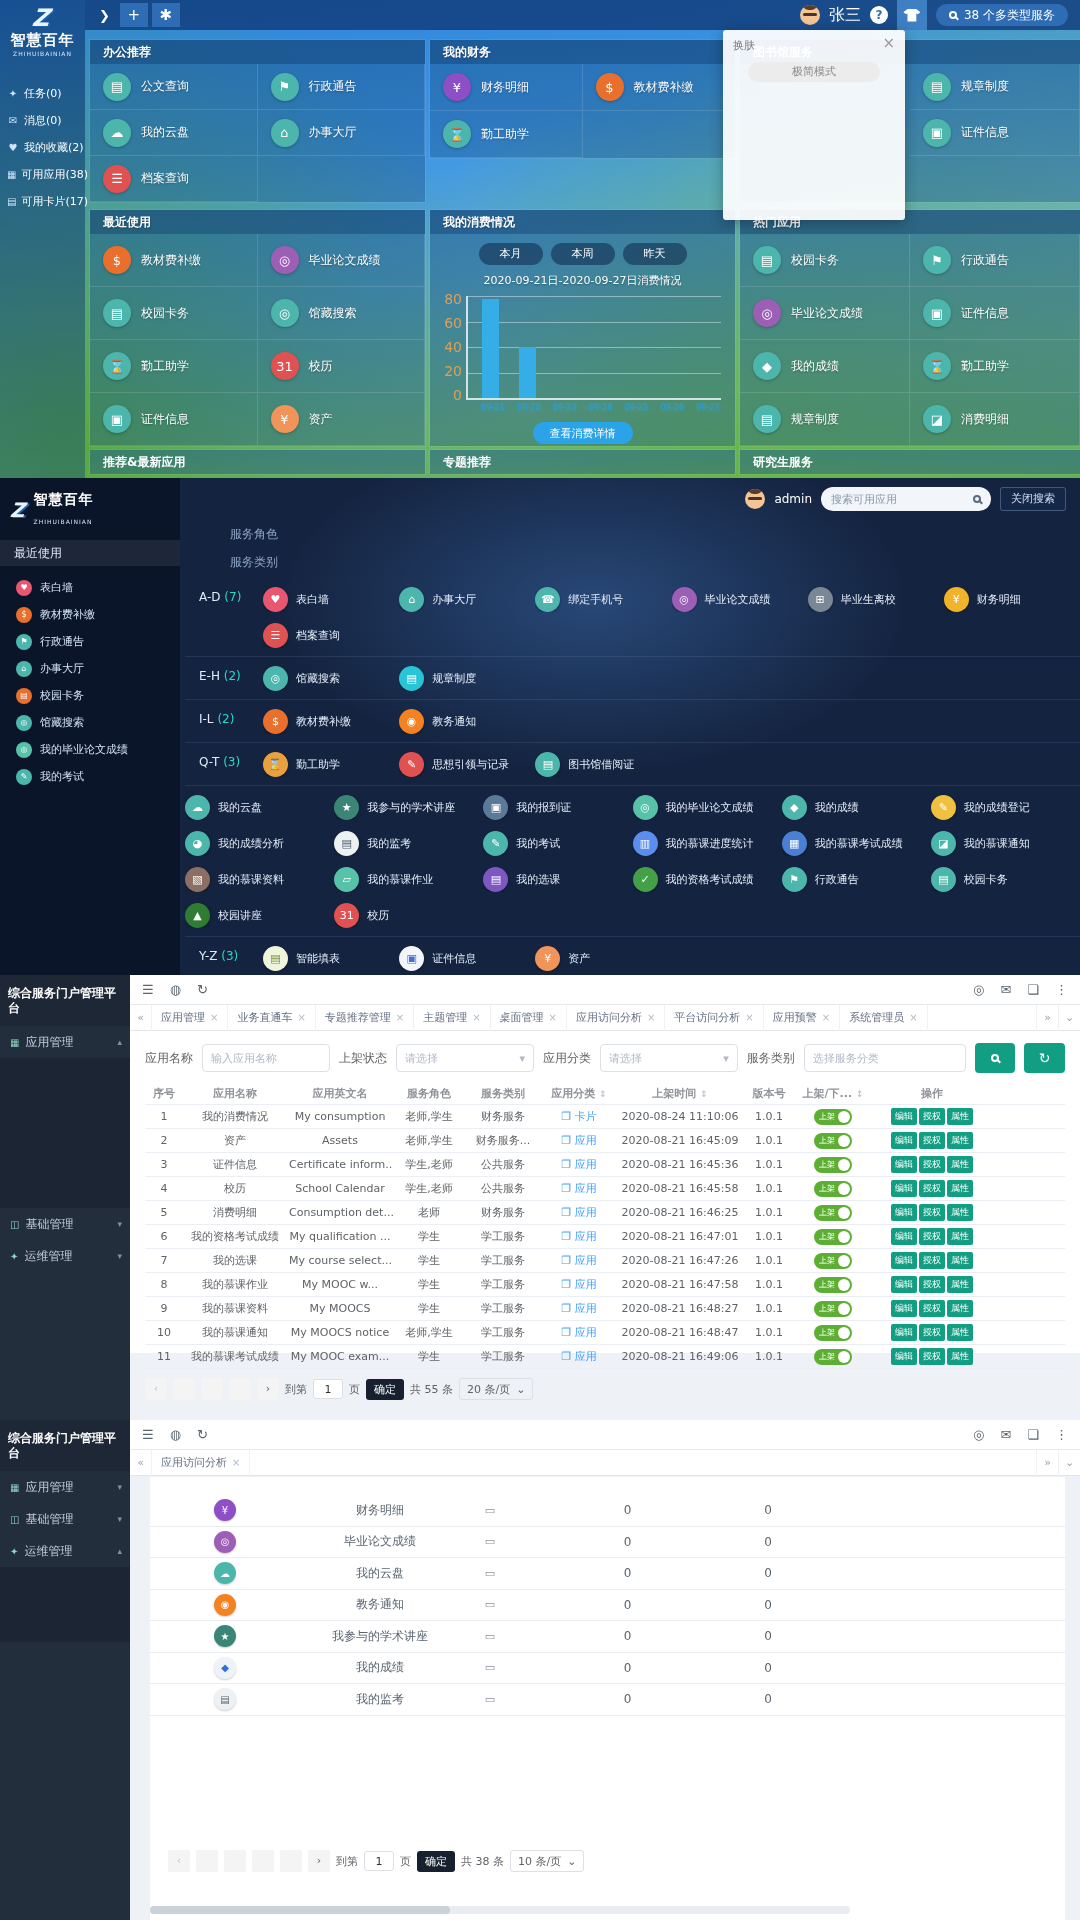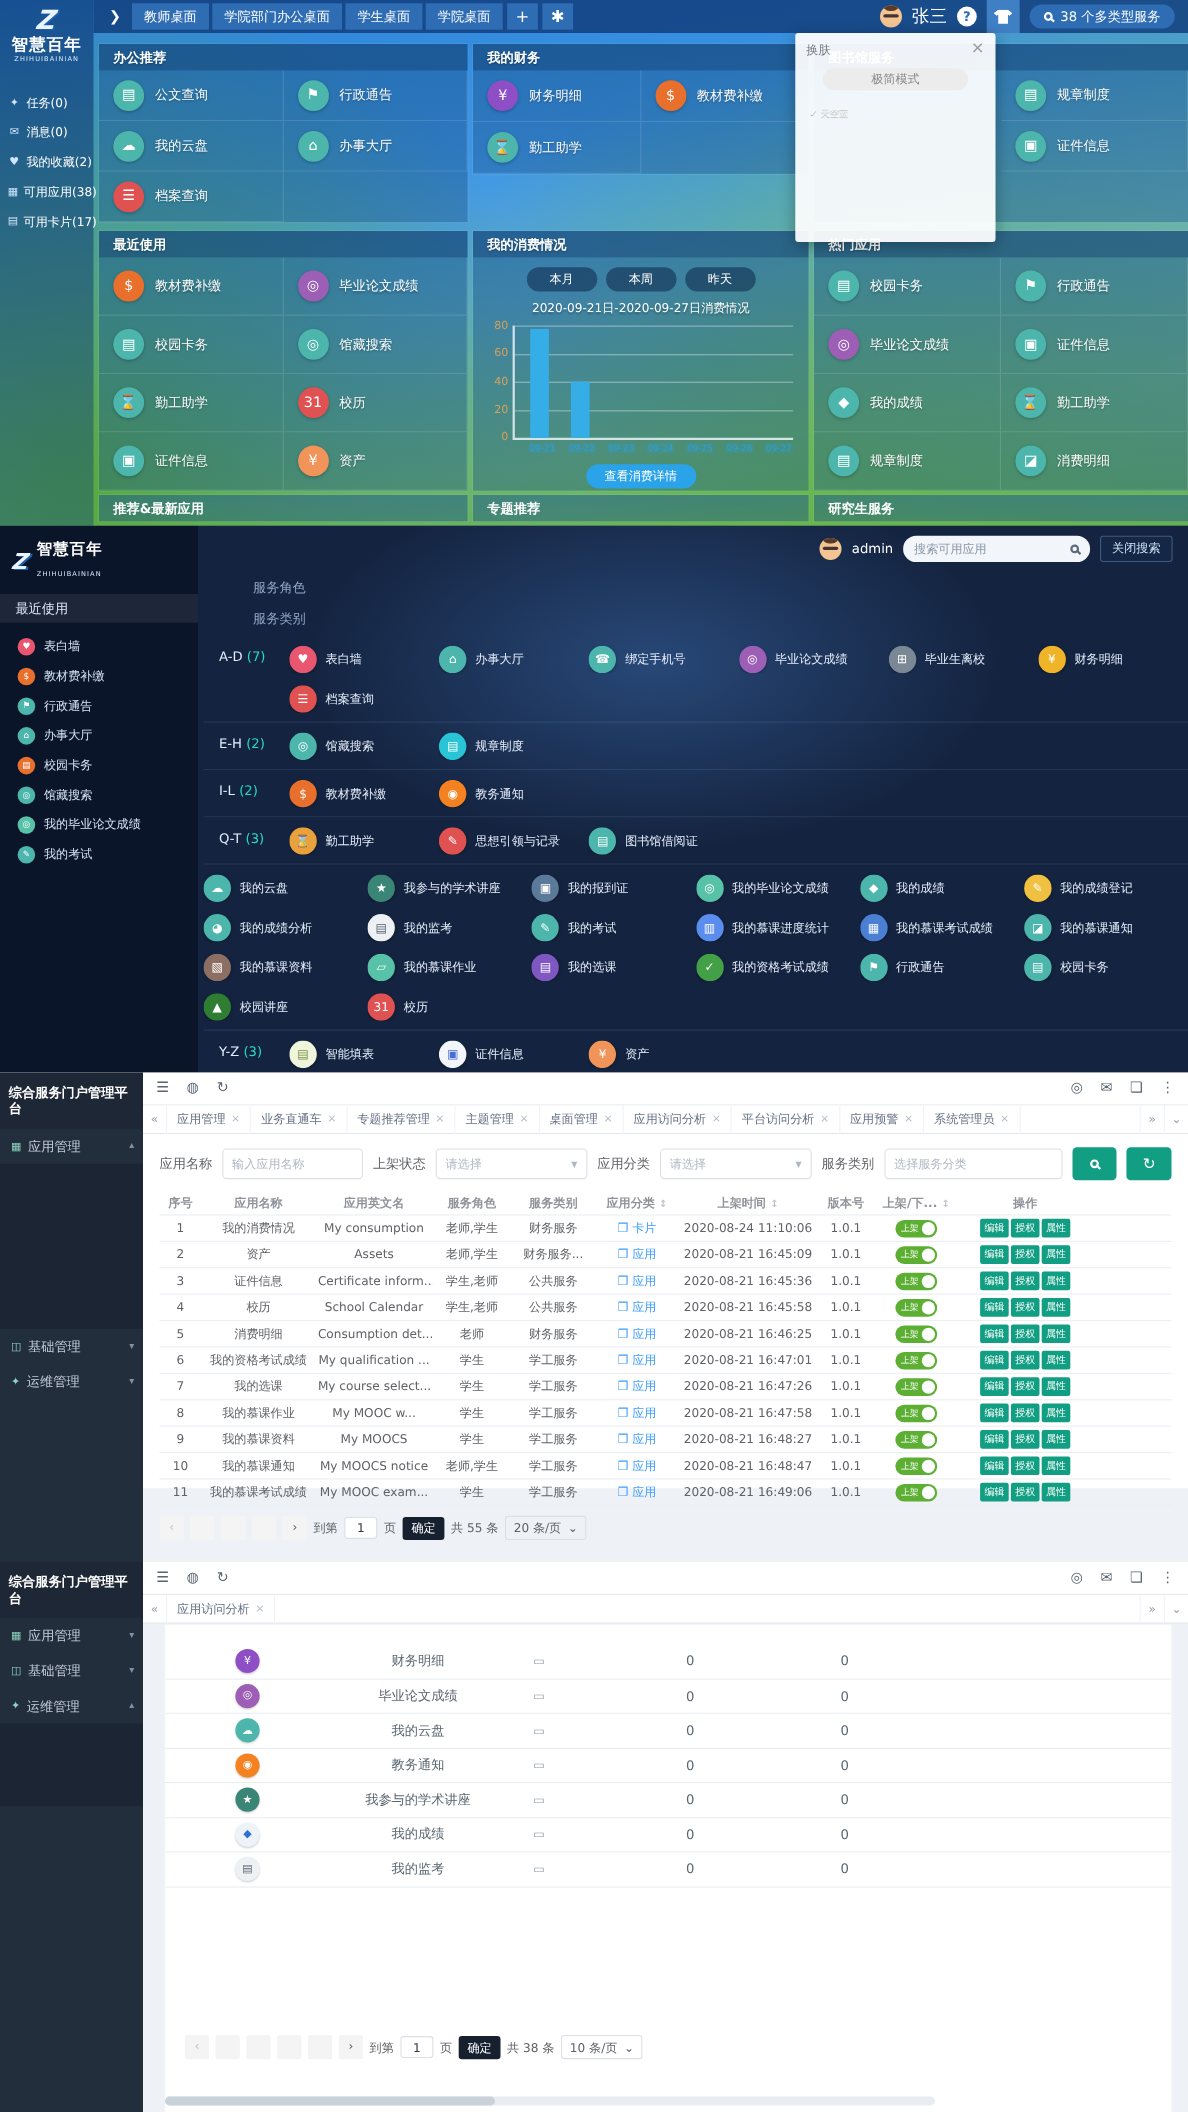--- a/index.html
+++ b/index.html
@@ -69,21 +69,21 @@
 
   
   .ctabs { display:flex; gap:8px; justify-content:center; margin-top:9px; }
   .ctab { min-width:64px; height:22px; line-height:22px; text-align:center; border-radius:11px;
     background:rgba(13,38,72,.55); color:#fff; font-size:11px; cursor:pointer; padding:0 10px; }
   .ctitle { text-align:center; color:#fff; font-size:11px; margin-top:8px; text-shadow:0 1px 2px rgba(0,0,0,.3); }
   .chart { position:relative; margin:8px 14px 0 36px; height:104px;
     border-left:2px solid rgba(235,243,250,.85); border-bottom:2px solid rgba(235,243,250,.85); }
   .gl { position:absolute; left:0; right:0; height:1px; background:rgba(240,246,252,.45); }
   .ylabels { position:absolute; left:-26px; top:-5px; bottom:-5px; width:20px; display:flex; flex-direction:column; justify-content:space-between; }
-  .ylabels span { color:#d9a05b; font-size:10px; text-align:right; display:block; }
+  .ylabels span { color:#d9a05b; font-size:14px; text-align:right; display:block; }
   .bars { position:absolute; left:0; right:0; bottom:0; top:0; display:flex; align-items:flex-end; gap:20px; padding-left:14px; }
   .bar { width:18px; background:#35aee8; }
   .xlabels { display:flex; gap:10px; margin:3px 14px 0 50px; }
   .xlabels span { color:#2a9fe0; font-size:8px; width:28px; text-align:center; background:rgba(42,159,224,.18); border-radius:2px; }
   .detail-btn { display:block; margin:10px auto 0; width:100px; height:22px; border-radius:11px; background:#2ba3e8;
     color:#fff; font-size:11px; line-height:22px; text-align:center; border:none; cursor:pointer; }
 
   
   .skin { position:absolute; left:723px; top:30px; width:182px; height:190px; background:rgba(255,255,255,.93);
     border-radius:3px; box-shadow:0 3px 14px rgba(0,0,0,.3); padding:8px 10px; z-index:6; }
@@ -223,34 +223,20 @@
         </div>
           <div class="s1-item">
           <span class="ig">▤</span>
           <span>可用卡片(17)</span>
         </div>
         </div>
     </div>
 
     <div class="s1-head">
       <span class="hd-arrow">❯</span>
-      <div class="hd-tabs">
-          <div class="hd-tab">
-          <span>教师桌面</span>
-        </div>
-          <div class="hd-tab">
-          <span>学院部门办公桌面</span>
-        </div>
-          <div class="hd-tab">
-          <span>学生桌面</span>
-        </div>
-          <div class="hd-tab">
-          <span>学院桌面</span>
-        </div>
-        </div>
       <div class="hd-sq">+</div>
       <div class="hd-sq">✱</div>
       <div class="hd-right">
         <span class="avatar"></span>
         <span class="hd-user">张三</span>
         <span class="help-dot cc">?</span>
         <span class="shirt-box cc">
             <span class="shirt"></span>
           </span>
         <span class="hd-search">
@@ -497,49 +483,20 @@
     <div class="strip" style="left:90px;width:335px;">推荐&amp;最新应用</div>
     <div class="strip" style="left:430px;width:305px;">专题推荐</div>
     <div class="strip" style="left:740px;width:340px;">研究生服务</div>
 
     <div class="skin">
       <div class="sk-head">
         <span>换肤</span>
         <span class="sk-close">×</span>
       </div>
       <div class="sk-mode">极简模式</div>
-      <div class="sk-grid">
-          <div class="sk">
-          <span>✓ 天空蓝</span>
-        </div>
-          <div class="sk">
-          <span></span>
-        </div>
-          <div class="sk">
-          <span></span>
-        </div>
-          <div class="sk">
-          <span></span>
-        </div>
-          <div class="sk">
-          <span></span>
-        </div>
-          <div class="sk">
-          <span></span>
-        </div>
-          <div class="sk">
-          <span></span>
-        </div>
-          <div class="sk">
-          <span></span>
-        </div>
-          <div class="sk">
-          <span></span>
-        </div>
-        </div>
     </div>
   </div>
 
   <div class="s2">
     <div class="s2-side">
       <div class="s2-logo">
         <span class="logo-z" style="font-size:20px;">Z</span>
         <span>
           <span class="logo-t" style="font-size:14px;display:block;">智慧百年</span>
           <span class="logo-s">ZHIHUIBAINIAN</span>

